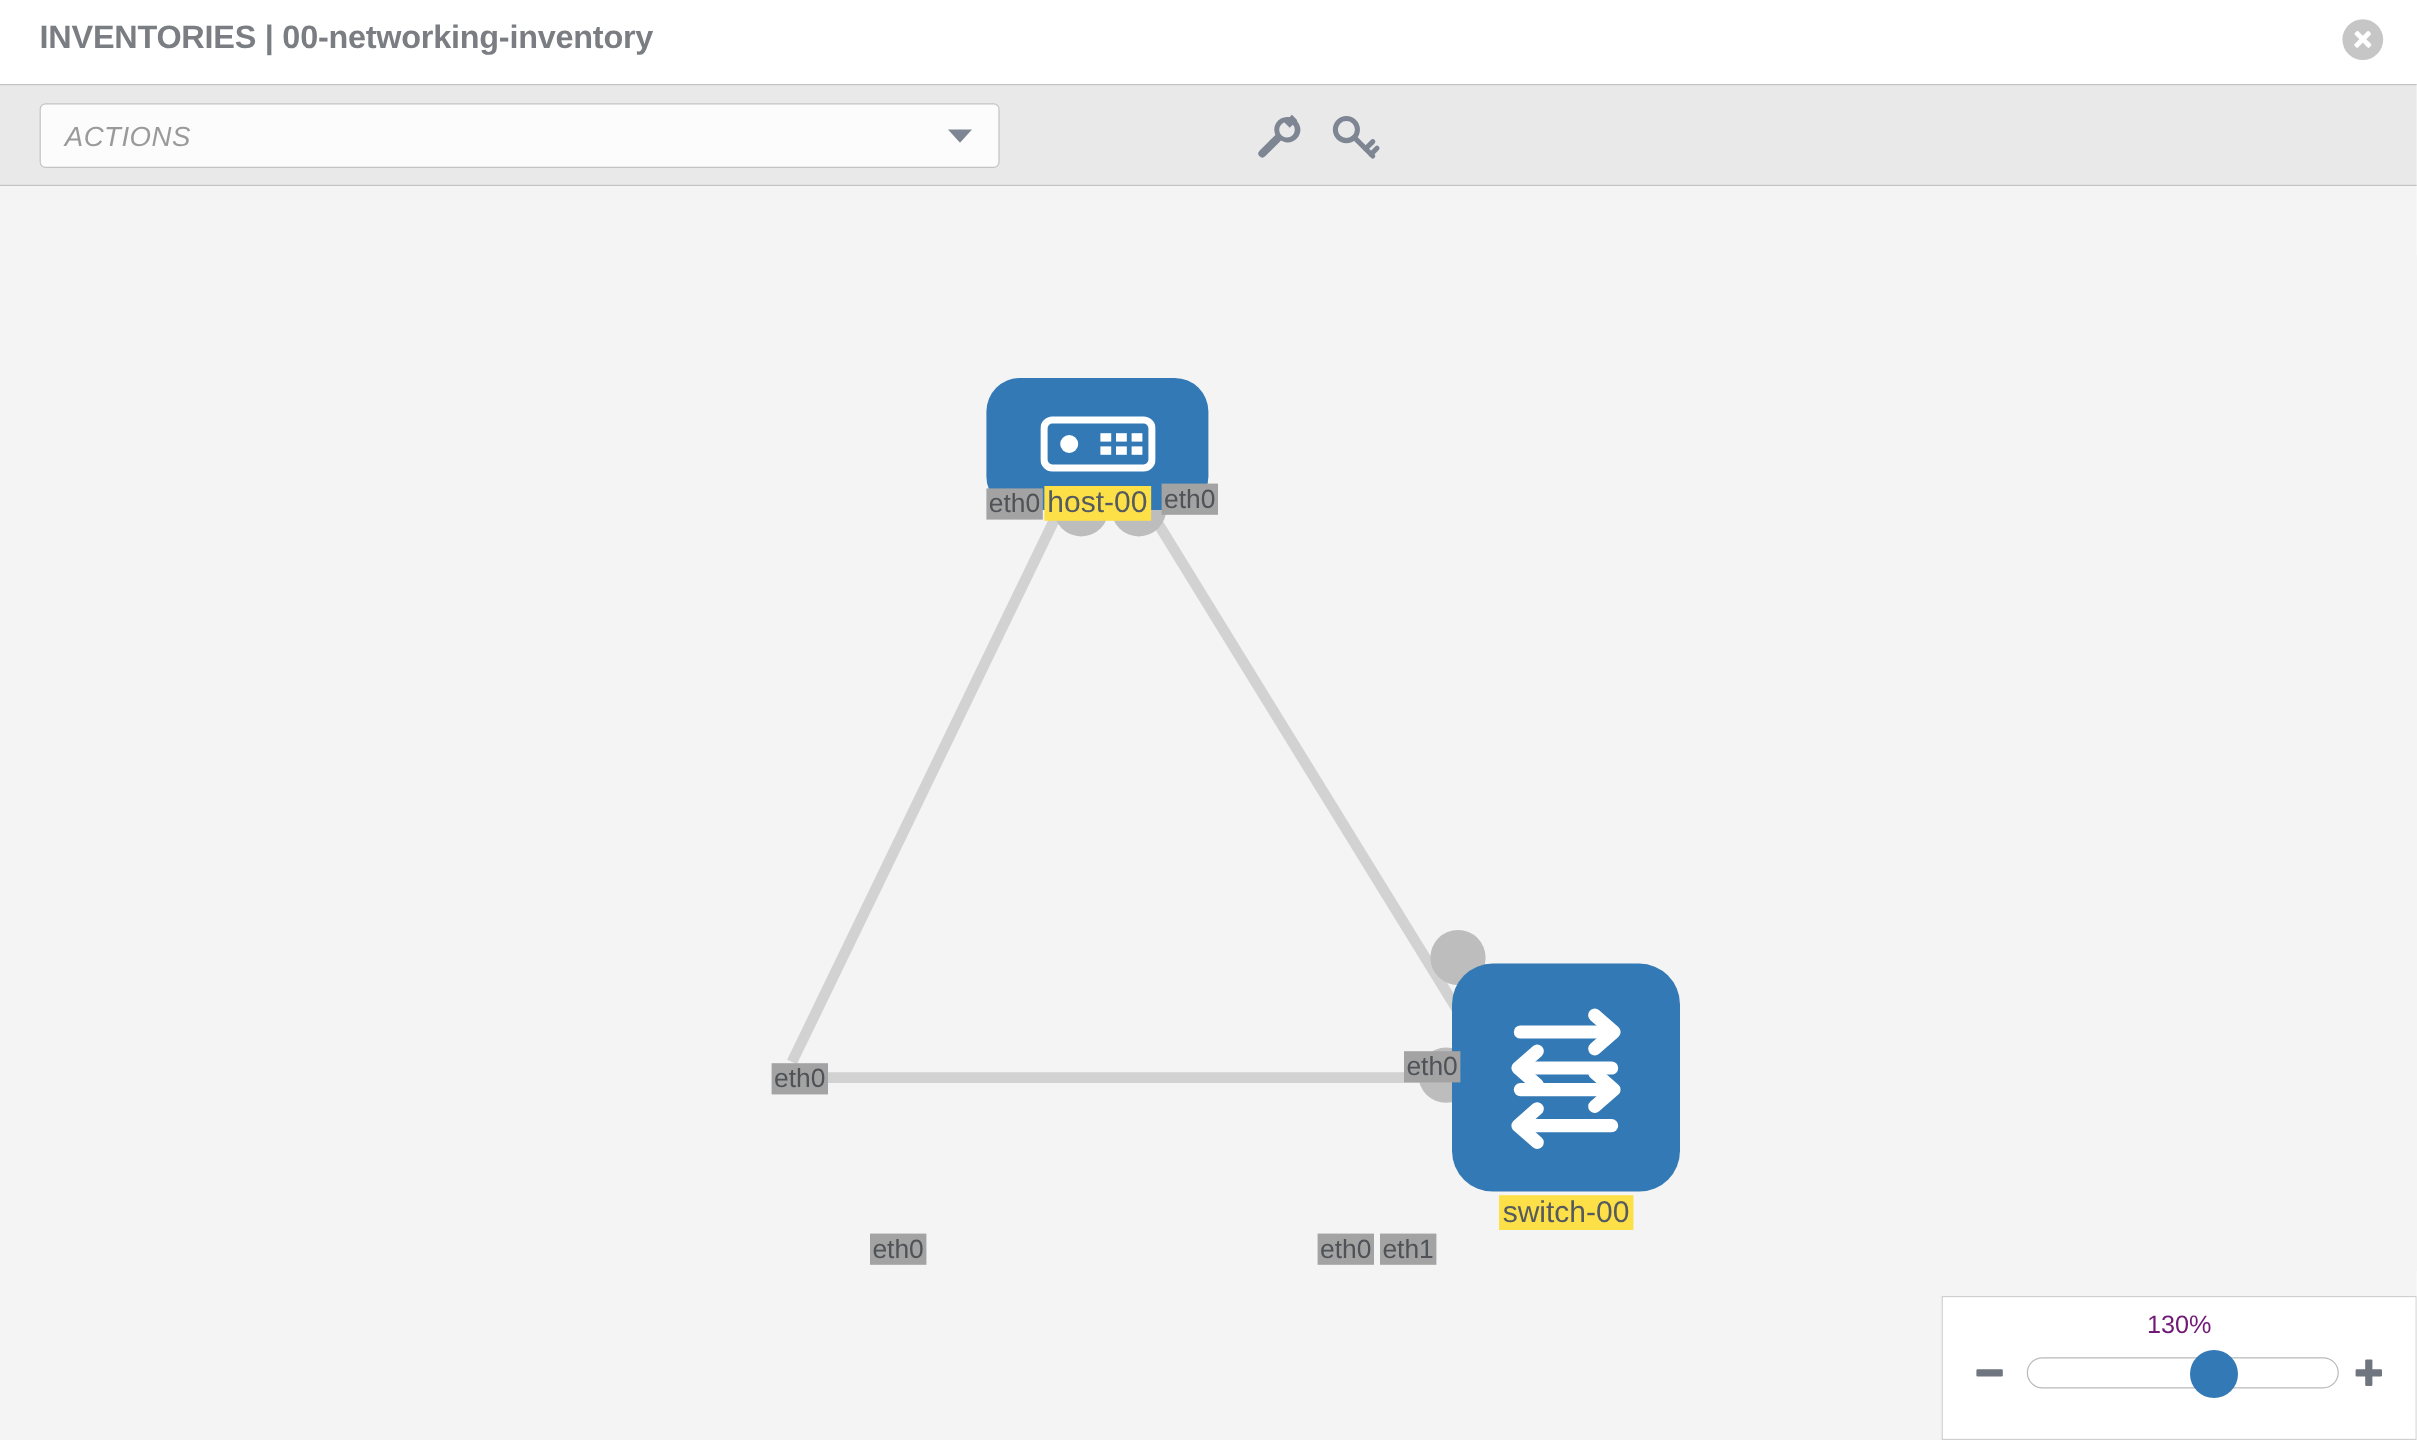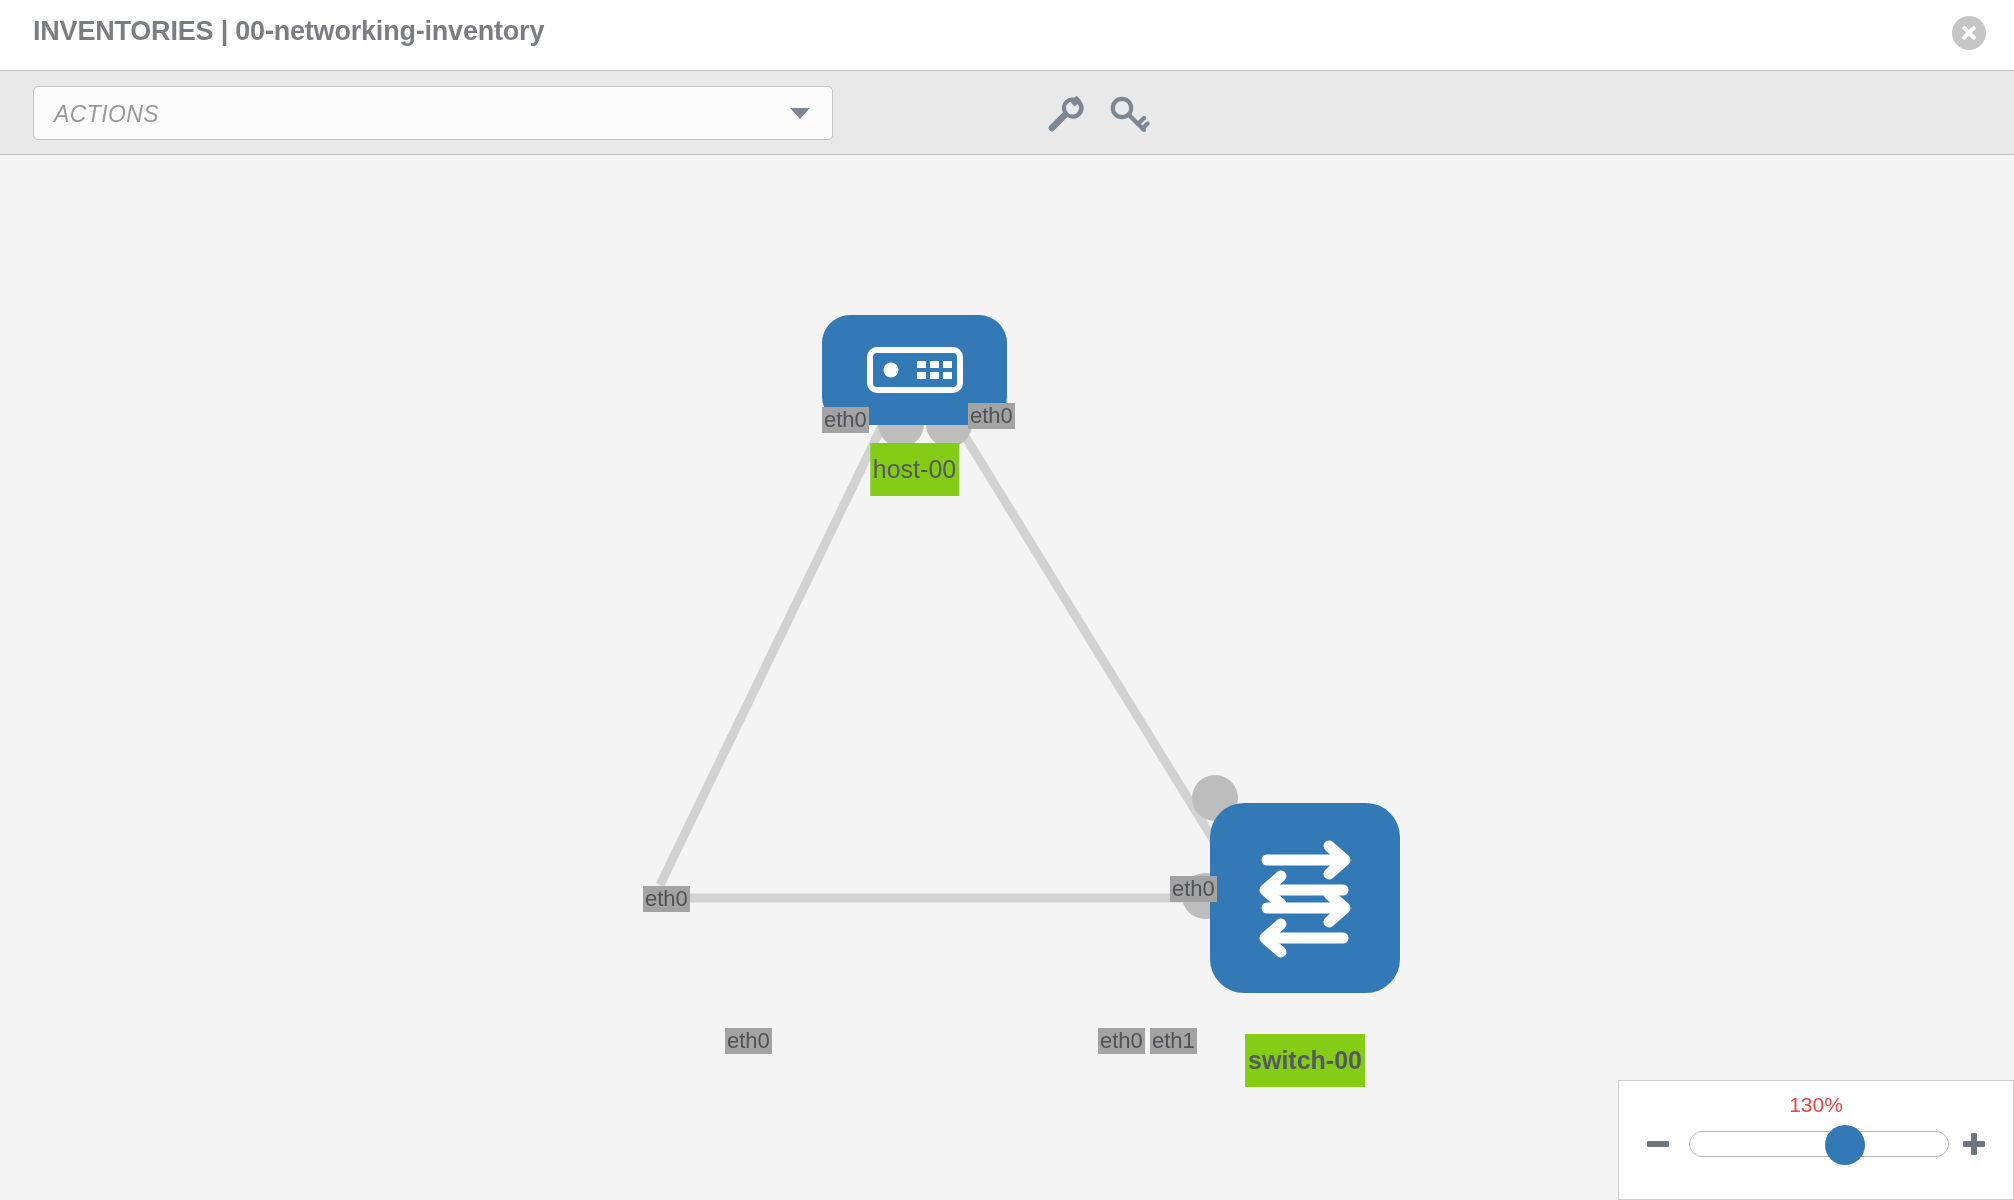--- a/index.html
+++ b/index.html
@@ -84,58 +84,58 @@
   .node { position:absolute; cursor:pointer; }
   .node-shape {
     position:absolute; left:0; top:0;
     background:#3379b5;
     display:flex; align-items:center; justify-content:center;
   }
   .node-shape svg { display:block; }
   .node-label {
     position:absolute; left:50%; transform:translateX(-50%);
     font-size:25px; color:#555a5f; white-space:nowrap;
-    background:#84cc16; padding:12px 3px;margin-top:38px;
+    background:#fde047; padding:0 3px;
   }
 
   
   #node-host { left:822px; top:160px; width:185px; height:110px; }
   #node-host .node-shape { width:185px; height:110px; border-radius:28px; }
   #node-host .node-label { top:90px; }
 
   
   #node-router { left:493px; top:648px; width:190px; height:190px; }
   #node-router .node-shape { width:190px; height:190px; border-radius:50%; }
   #node-router .node-label { top:193px; }
 
   
   #node-switch { left:1210px; top:648px; width:190px; height:190px; }
   #node-switch .node-shape { width:190px; height:190px; border-radius:34px; }
-  #node-switch .node-label { top:193px;font-weight:bold; }
+  #node-switch .node-label { top:193px; }
 
   
   .port {
     position:absolute; width:46px; height:46px; border-radius:50%;
     background:#bdbdbd; cursor:pointer;
   }
 
   
   .edge-label {
     position:absolute; font-size:22px; color:#4f5256;
     background:#a3a3a3; padding:0 2px; white-space:nowrap;
   }
 
   
   .zoom-panel {
     position:absolute; right:0; bottom:0; width:396px; height:120px;
     background:#ffffff; border:1px solid #cfcfcf;
   }
   .zoom-value {
     position:absolute; top:12px; left:50%; transform:translateX(-50%);
-    font-size:21px; color:#ef4444;
+    font-size:21px; color:#701a75;
   }
   .zoom-minus, .zoom-plus {
     position:absolute; top:48px; width:30px; height:30px; cursor:pointer;
   }
   .zoom-minus { left:24px; }
   .zoom-plus  { right:24px; }
   .zoom-minus::before, .zoom-plus::before {
     content:""; position:absolute; left:50%; top:50%;
     width:22px; height:6px; background:#6f7680; border-radius:1px;
     transform:translate(-50%,-50%);

